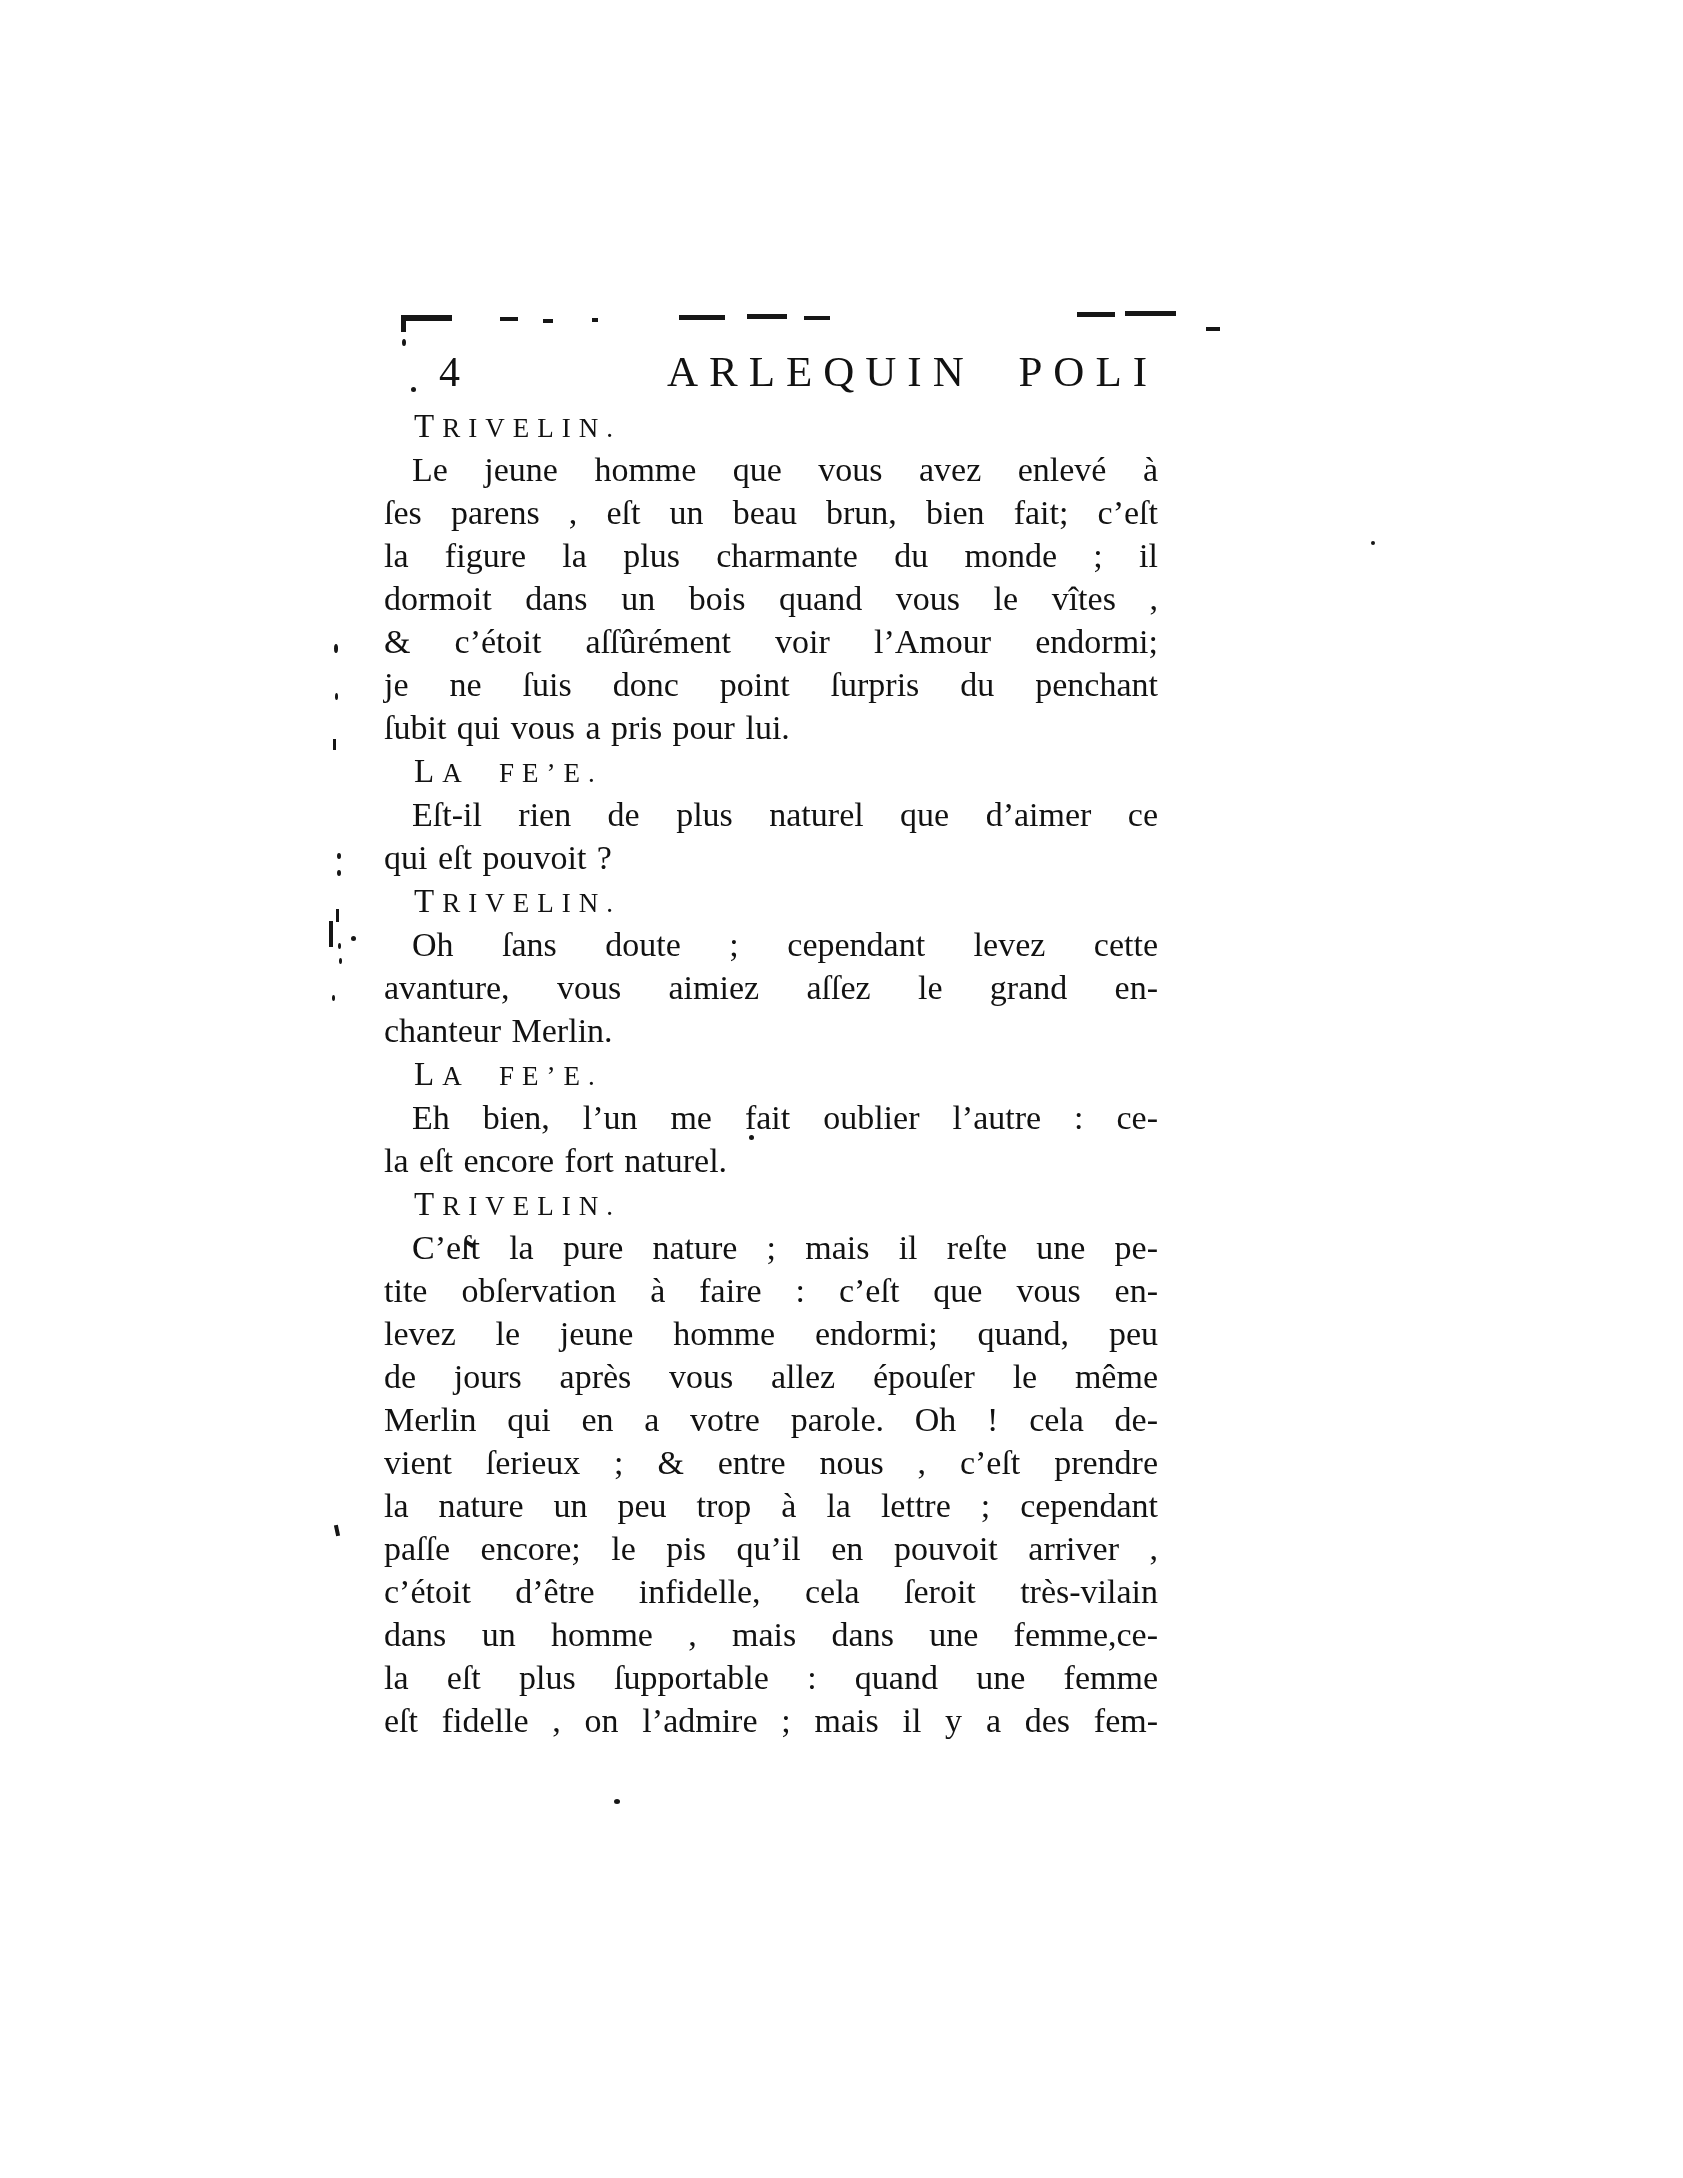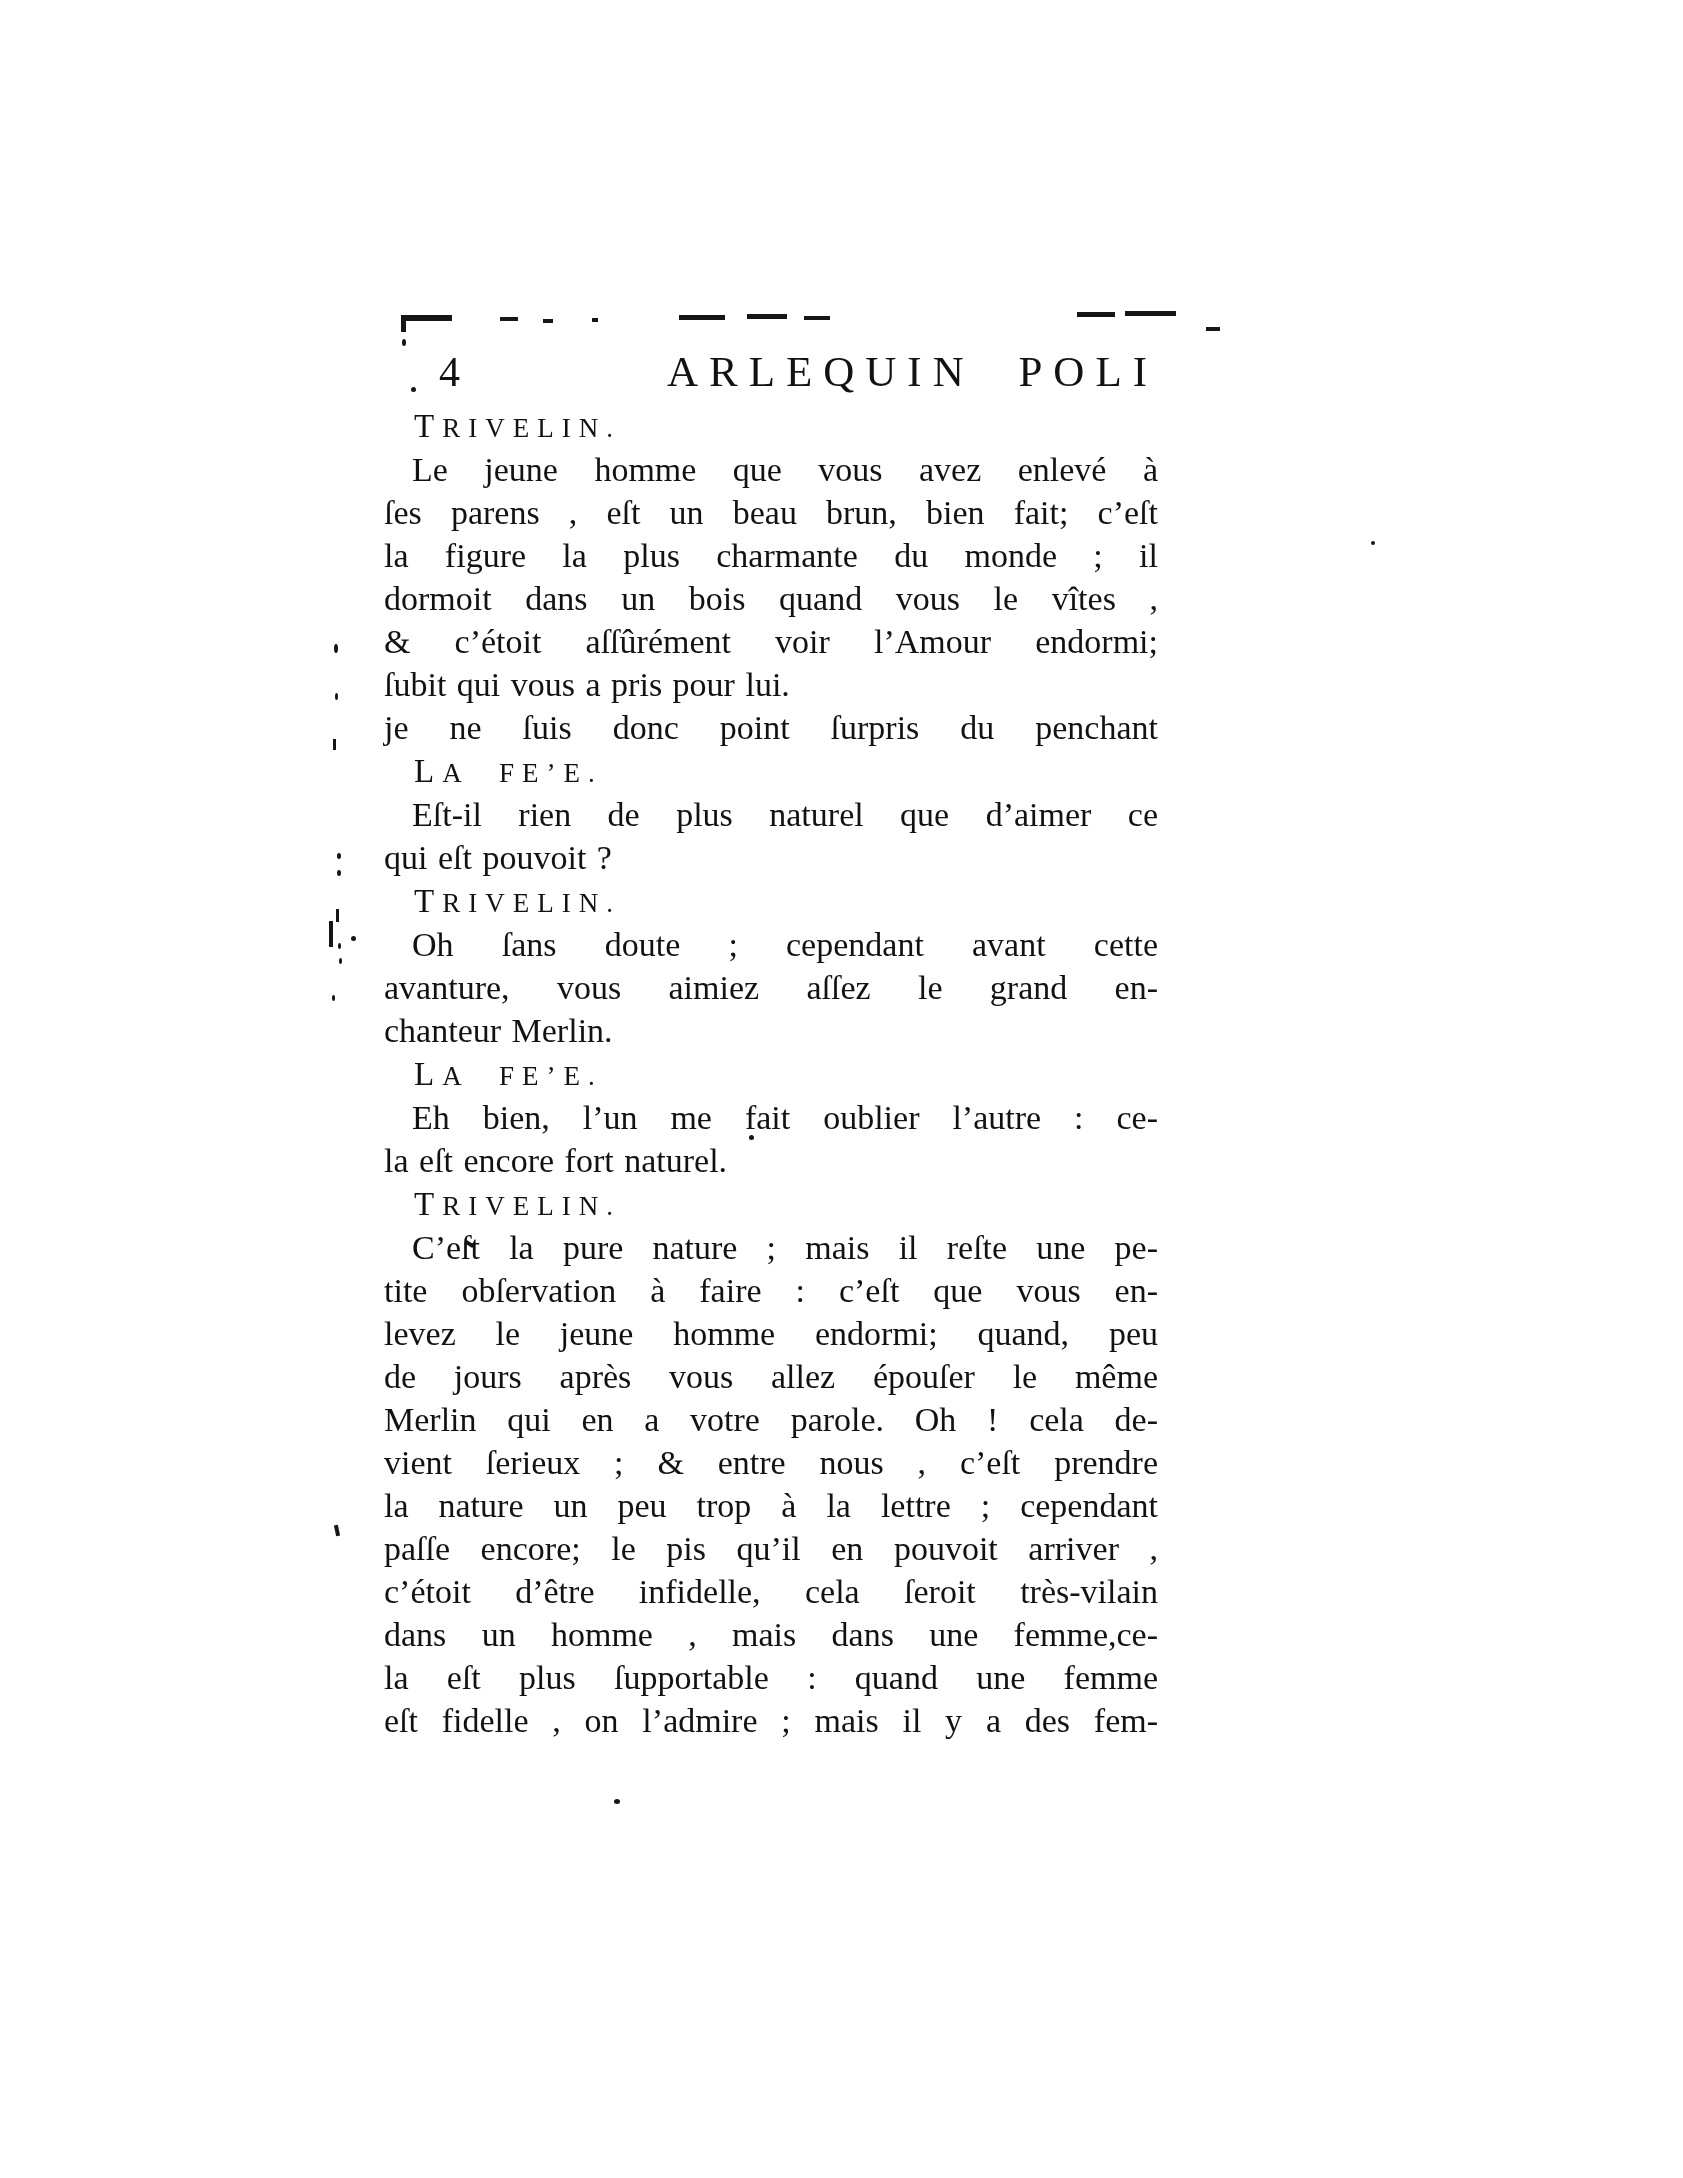--- a/index.html
+++ b/index.html
@@ -73,29 +73,29 @@
       <span class="page-number">4</span>
       <span class="running-title">ARLEQUIN POLI</span>
     </div>
 
     <div class="speaker">TRIVELIN.</div>
     <div class="line j ind">Le jeune homme que vous avez enlevé à</div>
     <div class="line j">ſes parens , eſt un beau brun, bien fait; c’eſt</div>
     <div class="line j">la figure la plus charmante du monde ; il</div>
     <div class="line j">dormoit dans un bois quand vous le vîtes ,</div>
     <div class="line j">&amp; c’étoit aſſûrément voir l’Amour endormi;</div>
+    <div class="line j">je ne ſuis donc point ſurpris du penchant</div>
     <div class="line end">ſubit qui vous a pris pour lui.</div>
-    <div class="line j">je ne ſuis donc point ſurpris du penchant</div>
 
     <div class="speaker">LA FE’E.</div>
     <div class="line j ind">Eſt-il rien de plus naturel que d’aimer ce</div>
     <div class="line end">qui eſt pouvoit ?</div>
 
     <div class="speaker">TRIVELIN.</div>
-    <div class="line j ind">Oh ſans doute ; cependant avant cette</div>
+    <div class="line j ind">Oh ſans doute ; cependant levez cette</div>
     <div class="line j">avanture, vous aimiez aſſez le grand en-</div>
     <div class="line end">chanteur Merlin.</div>
 
     <div class="speaker">LA FE’E.</div>
     <div class="line j ind">Eh bien, l’un me fait oublier l’autre : ce-</div>
     <div class="line end">la eſt encore fort naturel.</div>
 
     <div class="speaker">TRIVELIN.</div>
     <div class="line j ind">C’eſt la pure nature ; mais il reſte une pe-</div>
     <div class="line j">tite obſervation à faire : c’eſt que vous en-</div>

